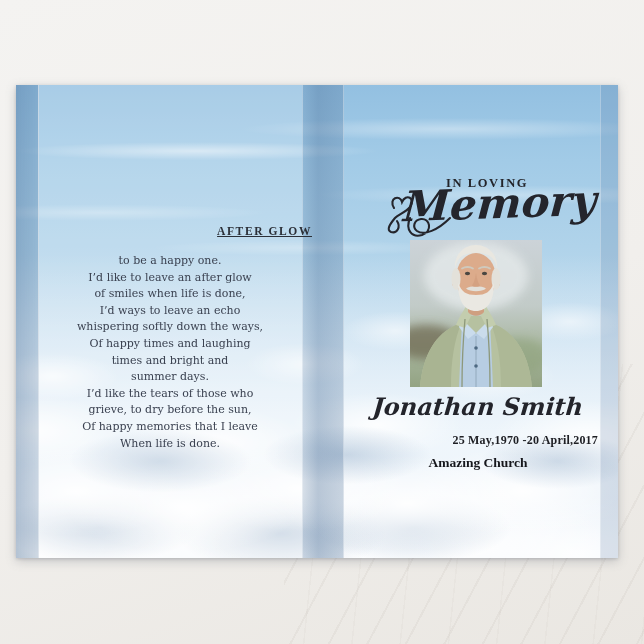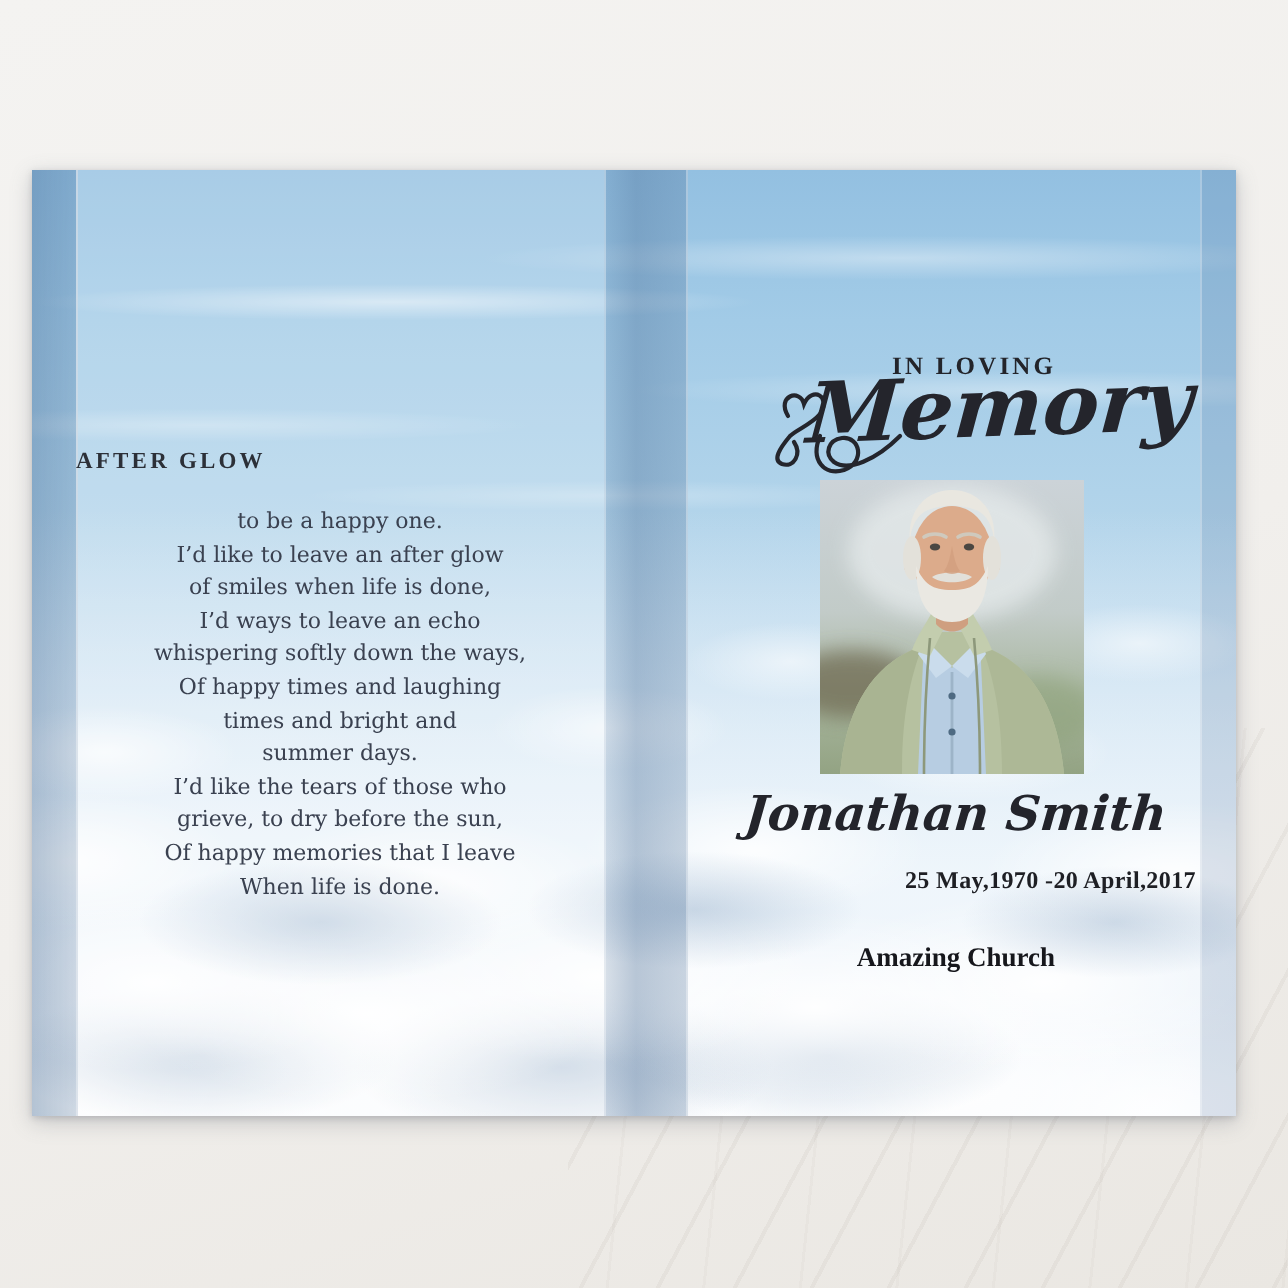--- a/index.html
+++ b/index.html
@@ -55,37 +55,37 @@
   .haze-left{position:absolute;left:22px;top:0;width:264px;height:473px;background:rgba(255,255,255,0.20);}
   .fold{position:absolute;top:0;height:473px;}
   .fold-left{left:0;width:22px;background:linear-gradient(90deg,rgba(72,108,149,0.40),rgba(72,108,149,0.26));
     border-right:1px solid rgba(255,255,255,0.55);}
   .fold-center{left:286px;width:42px;
     background:linear-gradient(90deg,rgba(72,108,149,0.20),rgba(72,108,149,0.38) 38%,rgba(72,108,149,0.28));
     box-shadow:inset 1px 0 0 rgba(255,255,255,0.35), inset -1px 0 0 rgba(255,255,255,0.35);}
   .fold-right{left:584px;width:18px;background:rgba(72,108,149,0.18);
     box-shadow:inset 1px 0 0 rgba(255,255,255,0.30);}
   
-  .poem-title{position:absolute;left:22px;top:140px;width:264px;text-align:left;
-    font:700 11.5px "Liberation Serif",serif;letter-spacing:1.6px;color:#2c3038;}
+  .poem-title{position:absolute;left:32px;top:140px;width:264px;text-align:right;
+    font:700 11.5px "Liberation Serif",serif;letter-spacing:1.6px;color:#2c3038;text-decoration:underline;}
   .poem{position:absolute;left:22px;top:168px;width:264px;text-align:center;
     font:400 11px/16.6px "DejaVu Serif",serif;color:#3a4150;}
   
   .title-small{position:absolute;left:430px;top:91px;width:160px;text-align:left;
     font:600 12.5px "Liberation Serif",serif;letter-spacing:1.6px;color:#23242a;}
   .title-script{position:absolute;left:374px;top:96px;width:220px;text-align:center;
     font:italic 700 42px/1.1 "DejaVu Serif",serif;color:#24252c;transform:skewX(-6deg) rotate(-2deg);}
   .heart-flourish{position:absolute;left:364px;top:103px;width:78px;height:54px;}
   .photo{position:absolute;left:394px;top:155px;width:132px;height:147px;overflow:hidden;}
   .name{position:absolute;left:342px;top:306px;width:240px;text-align:center;
     font:italic 600 24px/1.3 "DejaVu Serif",serif;color:#23242b;transform:skewX(-5deg);}
   .dates{position:absolute;left:342px;top:348px;width:240px;text-align:right;
     font:700 12px "Liberation Serif",serif;color:#1e1f24;letter-spacing:0.2px;}
   .church{position:absolute;left:342px;top:370px;width:240px;text-align:center;
-    font:700 13.5px "Liberation Serif",serif;color:#16171c;margin-top:16px;}
+    font:700 13.5px "Liberation Serif",serif;color:#16171c;}
   .address{position:absolute;left:342px;top:390px;width:240px;text-align:center;
     font:600 10.5px "Liberation Serif",serif;color:#26272d;letter-spacing:0.3px;}
 </style>
 </head>
 <body>
 
 <div class="stage">
   <div class="veins"></div>
 
   <div class="brochure">

